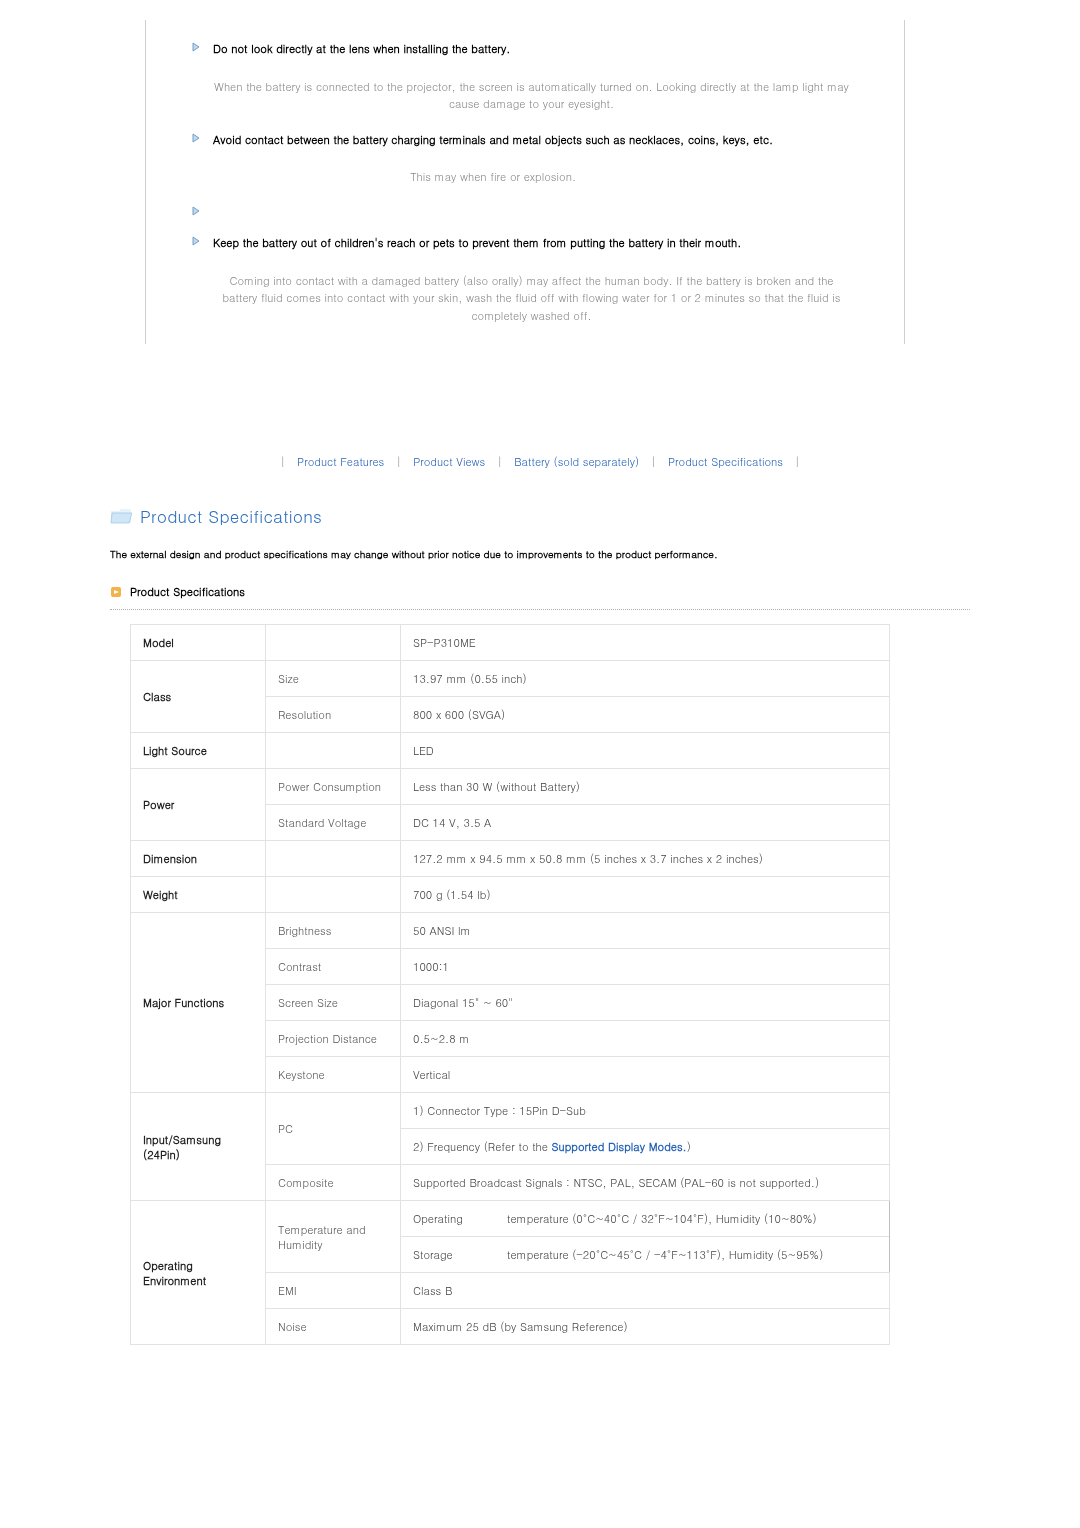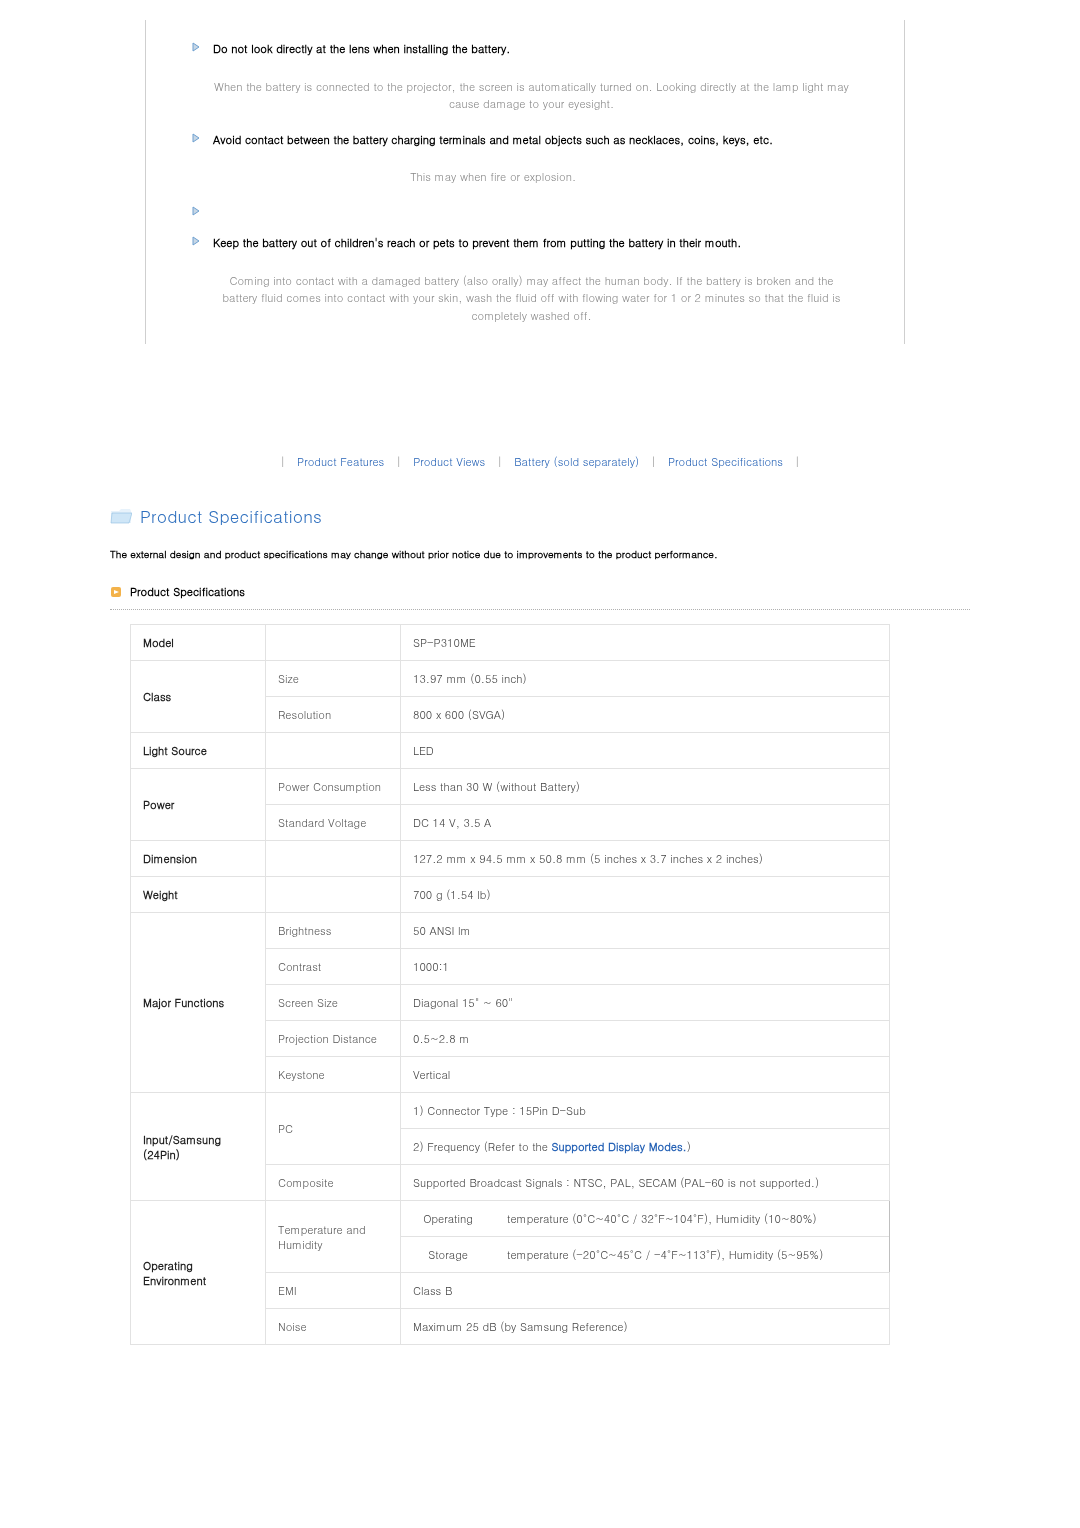--- a/index.html
+++ b/index.html
@@ -128,21 +128,21 @@
     border-collapse: collapse;
   }
   .env-inner td {
     border: 1px solid #e2e2e2;
     border-left: none;
     border-right: none;
     padding: 10px 12px;
   }
   .env-inner tr:first-child td { border-top:none; }
   .env-inner tr:last-child td { border-bottom:none; }
-  .env-inner td:first-child { width:70px;text-align:center; }
+  .env-inner td:first-child { width:70px; }
 </style>
 </head>
 <body>
 
 <div class="page">
 
   <div class="safety-box">
 
     <div class="safety-item">
       <span class="arrow-bullet">

